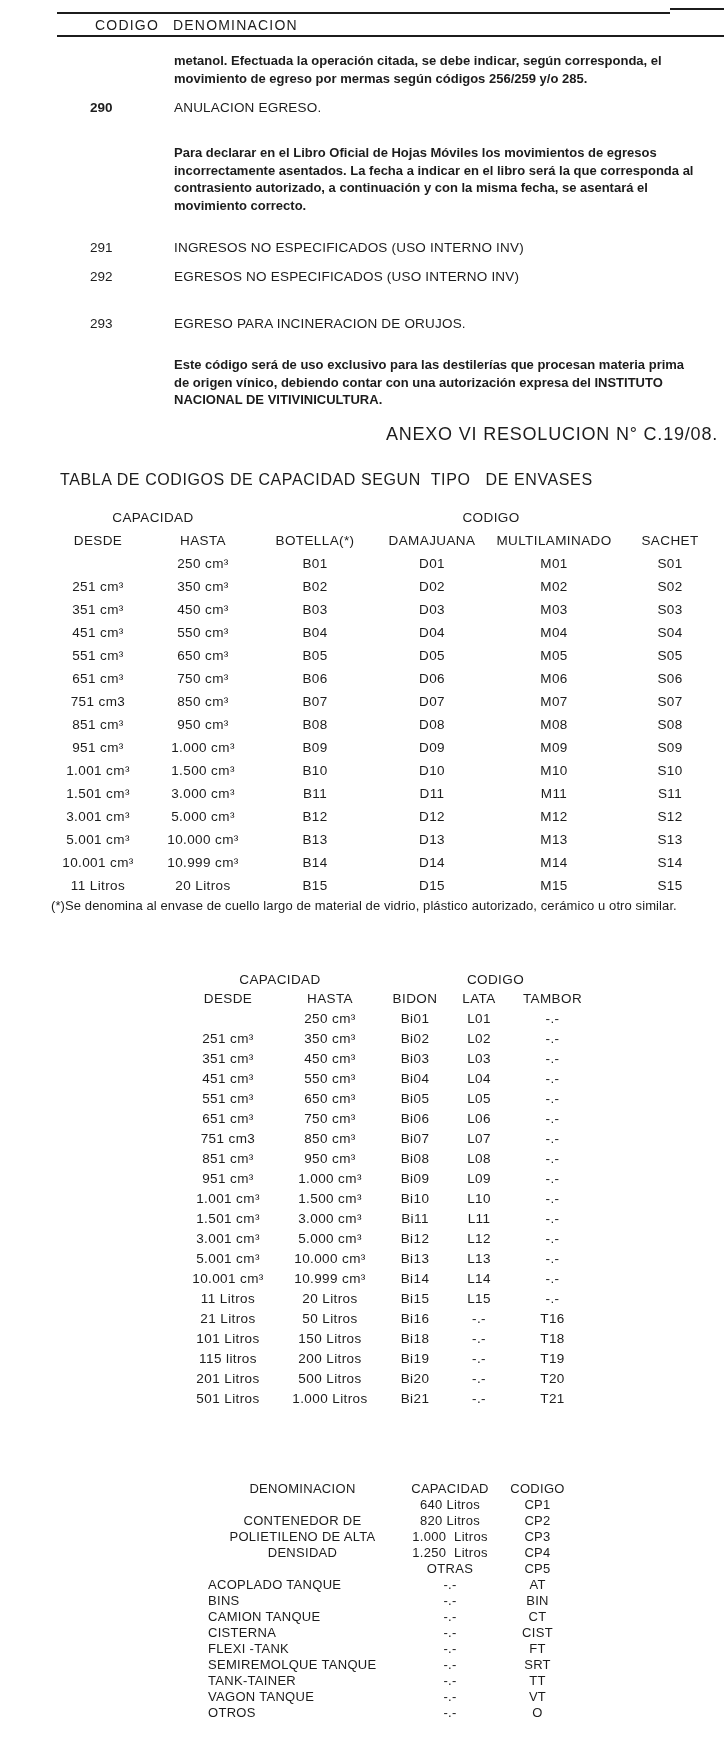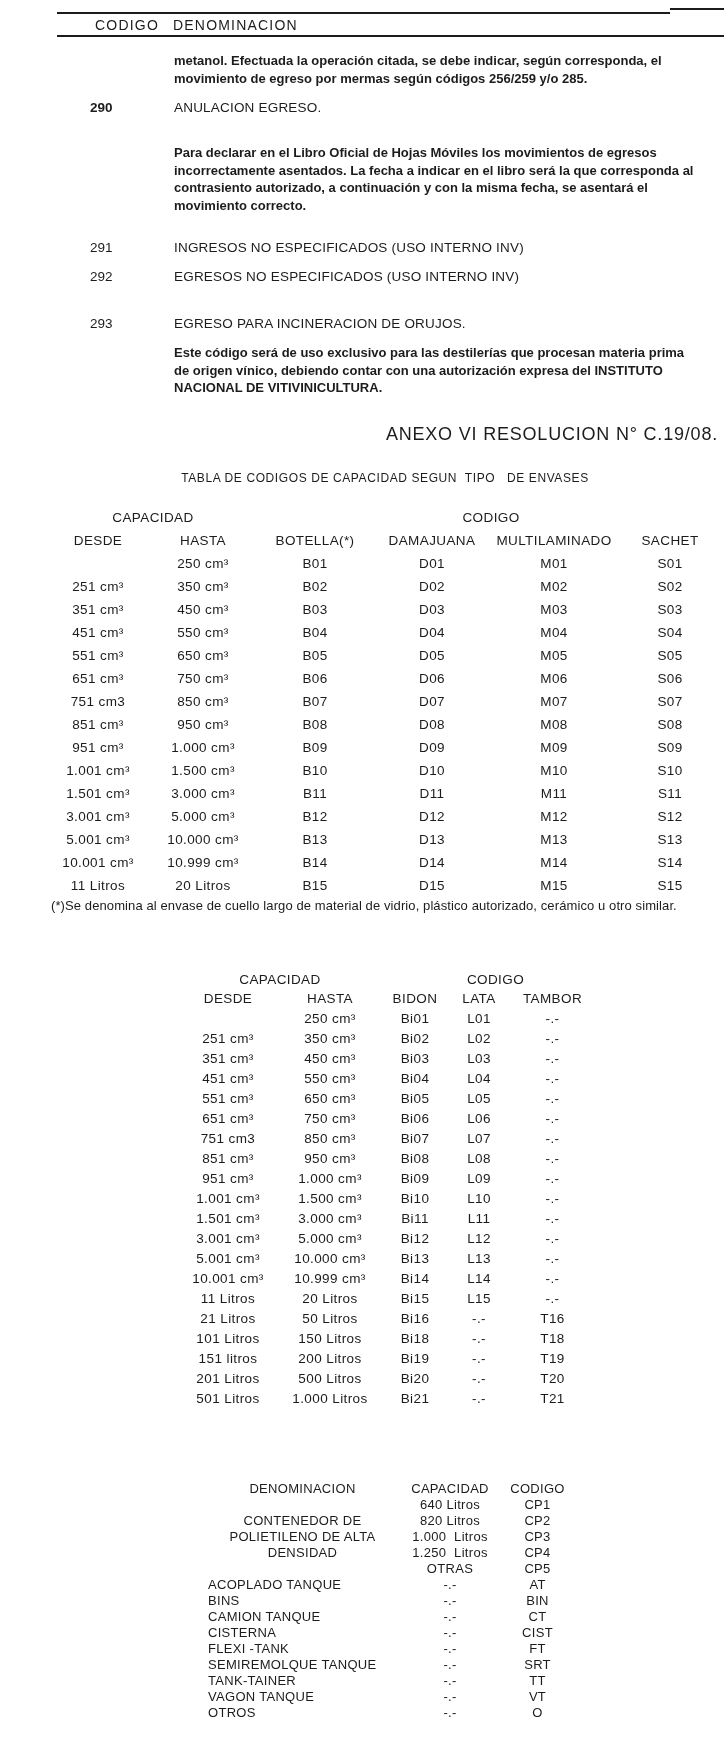--- a/index.html
+++ b/index.html
@@ -25,21 +25,21 @@
   .entry-title { position: absolute; left: 174px; font-size: 13.5px; letter-spacing: 0.2px; white-space: nowrap; }
   .para { position: absolute; left: 174px; font-size: 13px; line-height: 17.5px; }
   .para .line { white-space: nowrap; font-weight: bold; }
 
   .annex-note {
     position: absolute; top: 424px; right: 8px;
     font-size: 18px; letter-spacing: 0.8px; white-space: nowrap;
   }
   .capacity-title {
     position: absolute; top: 471px; left: 60px; width: 650px;
-    text-align: center; font-size: 12px; letter-spacing: 0.6px; white-space: pre;
+    text-align: left; font-size: 16px; letter-spacing: 0.6px; white-space: pre;
   }
 
   table { border-collapse: collapse; table-layout: fixed; position: absolute; }
   th, td { padding: 0; font-weight: normal; text-align: center; white-space: pre; overflow: visible; }
 
   #bottle-table { top: 506px; left: 48px; width: 676px; font-size: 13.5px; }
   #bottle-table th, #bottle-table td { line-height: 23px; height: 23px; letter-spacing: 0.4px; }
 
   .footnote {
     position: absolute; top: 898px; left: 51px;
@@ -92,21 +92,21 @@
   </div>
 
   <div>
     <span class="entry-code" style="top:269px;">292</span>
     <span class="entry-title" style="top:269px;">EGRESOS NO ESPECIFICADOS (USO INTERNO INV)</span>
   </div>
 
   <div>
     <span class="entry-code" style="top:316px;">293</span>
     <span class="entry-title" style="top:316px;">EGRESO PARA INCINERACION DE ORUJOS.</span>
-    <div class="para" style="top:344px;">
+    <div class="para" style="top:356px;">
       <div class="line">Este código será de uso exclusivo para las destilerías que procesan materia prima</div>
       <div class="line">de origen vínico, debiendo contar con una autorización expresa del INSTITUTO</div>
       <div class="line">NACIONAL DE VITIVINICULTURA.</div>
     </div>
   </div>
 
   <div class="annex-note">ANEXO VI RESOLUCION N° C.19/08.</div>
 
   <div class="capacity-title">TABLA DE CODIGOS DE CAPACIDAD SEGUN  TIPO   DE ENVASES</div>
 
@@ -394,21 +394,21 @@
           <td>T16</td>
         </tr>
         <tr>
           <td>101 Litros</td>
           <td>150 Litros</td>
           <td>Bi18</td>
           <td>-.-</td>
           <td>T18</td>
         </tr>
         <tr>
-          <td>151 litros</td>
+          <td>115 litros</td>
           <td>200 Litros</td>
           <td>Bi19</td>
           <td>-.-</td>
           <td>T19</td>
         </tr>
         <tr>
           <td>201 Litros</td>
           <td>500 Litros</td>
           <td>Bi20</td>
           <td>-.-</td>

